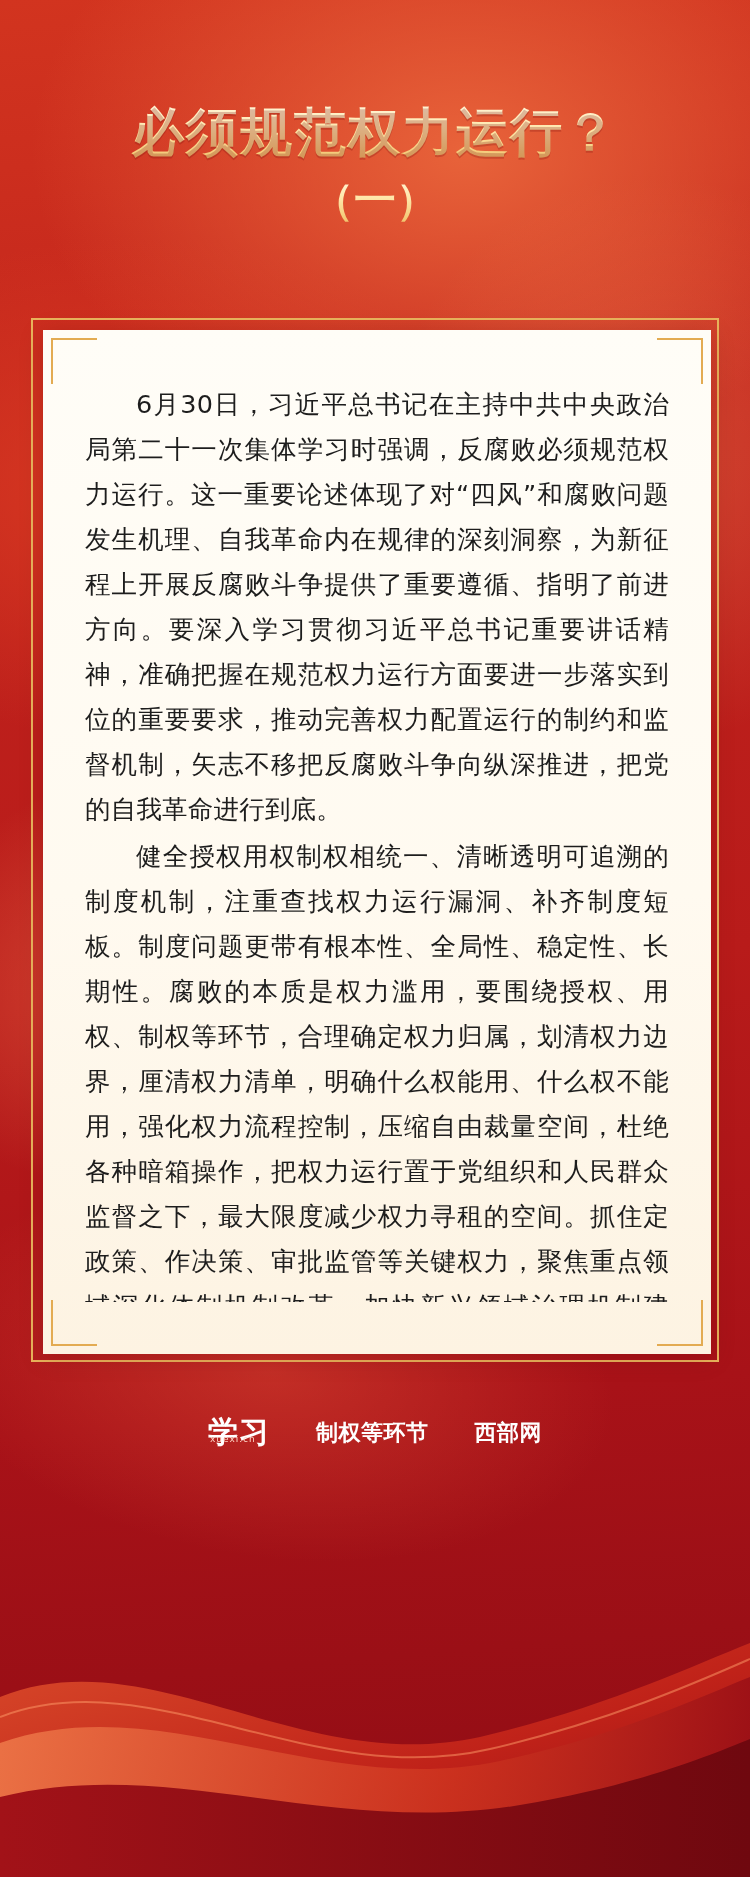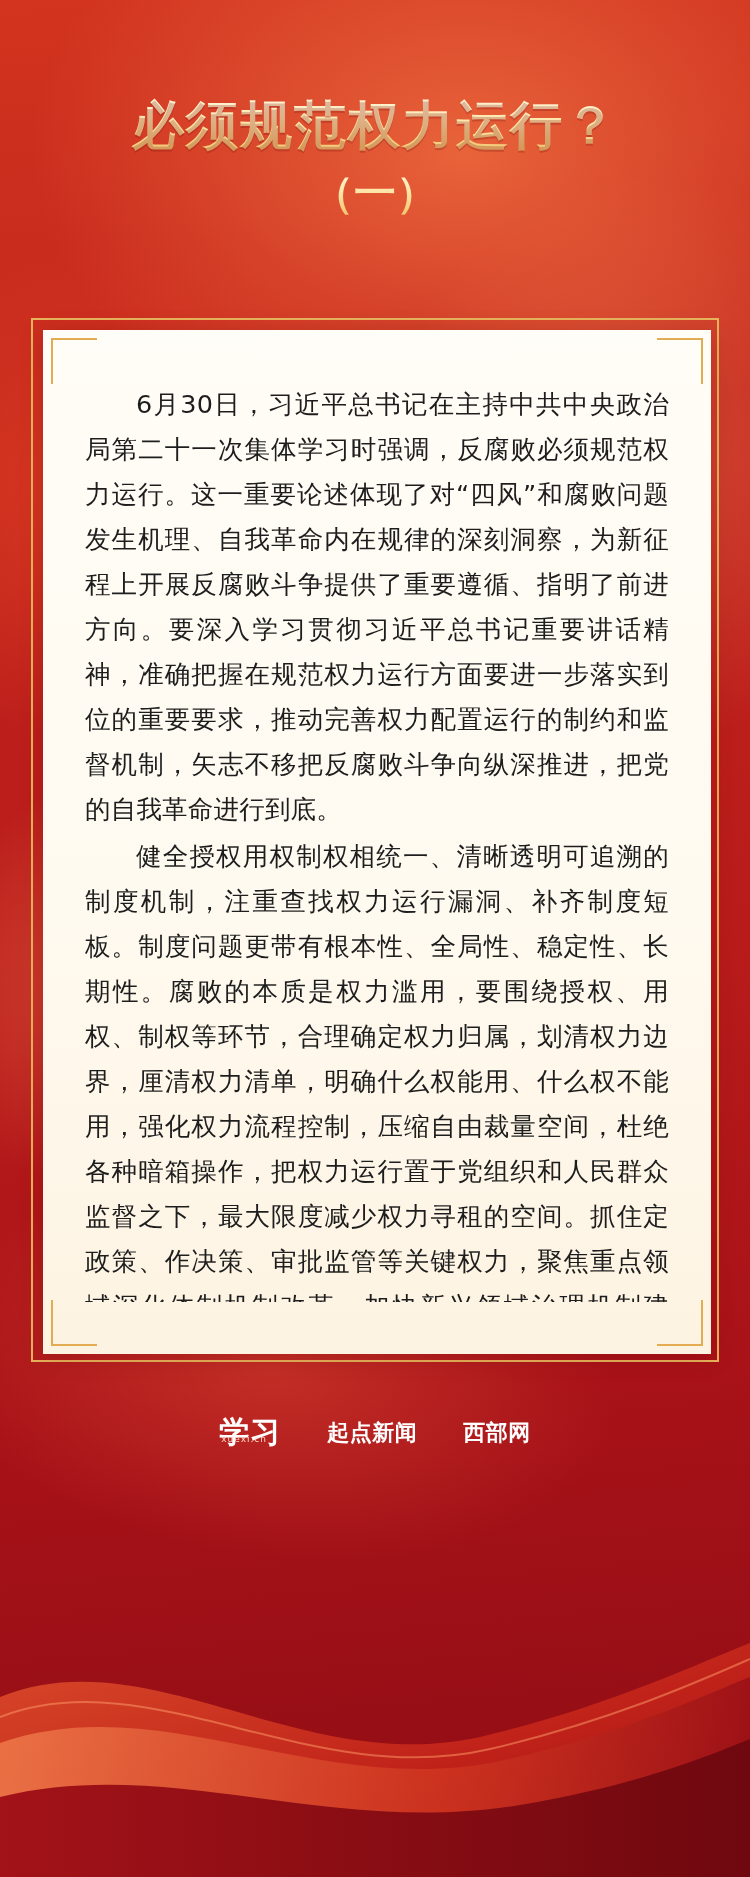--- a/index.html
+++ b/index.html
@@ -64,21 +64,21 @@
     line-height: 62px;
     letter-spacing: 2px;
     color: #ffe9b0;
     background: linear-gradient(180deg, #fff6dd 0%, #ffe7ab 45%, #f0c067 100%);
     -webkit-background-clip: text;
     background-clip: text;
     -webkit-text-fill-color: transparent;
     text-shadow: 0 2px 0 rgba(120,10,10,0.25);
     white-space: nowrap;
   }
-  .title-line.l2 { margin-top: 8px; }
+  .title-line.l2 { margin-top: 15px; }
   .title-sub {
     margin-top: 12px;
     font-family: "DejaVu Sans", sans-serif;
     font-weight: bold;
     font-size: 42px;
     line-height: 50px;
     color: #ffe9b0;
     background: linear-gradient(180deg, #fff6dd 0%, #ffe7ab 45%, #f0c067 100%);
     -webkit-background-clip: text;
     background-clip: text;
@@ -225,21 +225,21 @@
     </div>
   </div>
 
   <div class="footer">
     <div class="brand">
       <span class="brand-mark">
         <span>学习</span>
         <span class="pinyin">xuexi.cn</span>
       </span>
     </div>
-    <span class="footer-link">起点新闻</span>
+    <span class="footer-link">制权等环节</span>
     <span class="footer-link">西部网</span>
   </div>
 
   <svg class="wave" viewBox="0 0 750 330" preserveAspectRatio="none">
     <defs>
       <linearGradient id="wv1" x1="0" y1="0" x2="1" y2="1">
         <stop offset="0%" stop-color="#d94a2a"></stop>
         <stop offset="55%" stop-color="#c02219"></stop>
         <stop offset="100%" stop-color="#8e0c14"></stop>
       </linearGradient>

